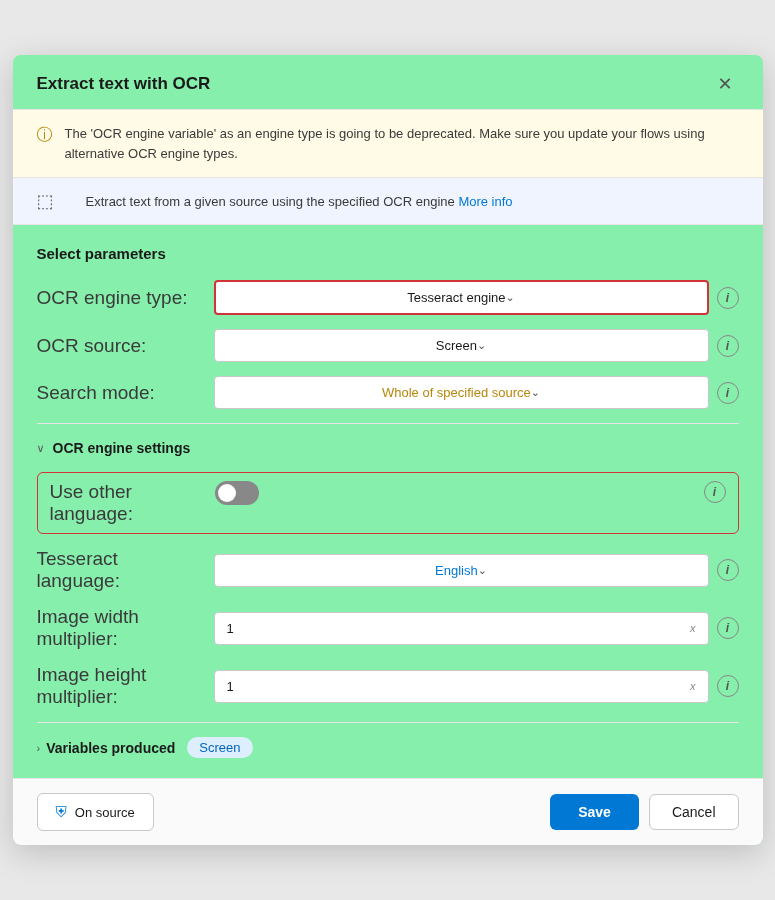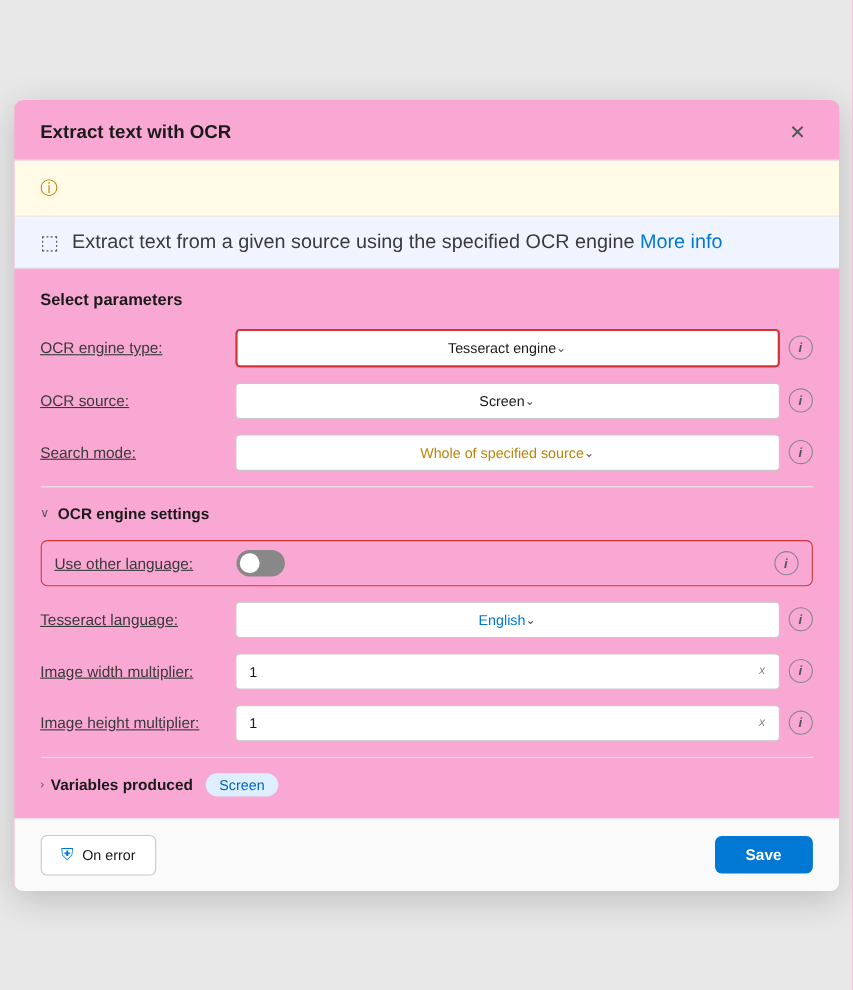--- a/index.html
+++ b/index.html
@@ -7,21 +7,21 @@
       background: #e8e8e8;
       display: flex;
       align-items: center;
       justify-content: center;
       min-height: 100vh;
       font-family: 'Segoe UI', Arial, sans-serif;
       font-size: 14px;
       color: #1a1a1a;
     }
     .dialog {
-      background: #f9a8d4;
+      background: #86efac;
       width: 750px;
       border-radius: 8px;
       box-shadow: 0 8px 32px rgba(0,0,0,0.18);
       overflow: hidden;
       display: flex;
       flex-direction: column;
     }
     
     .dialog-header {
       display: flex;
@@ -73,22 +73,23 @@
       display: flex;
       gap: 12px;
       align-items: center;
     }
     .info-banner-icon {
       font-size: 20px;
       color: #555;
       flex-shrink: 0;
     }
     .info-banner-text {
-      font-size: 18px;
+      font-size: 13px;
       color: #3a3a3a;
+      margin-left: 20px;
     }
     .info-link {
       color: #0078d4;
       text-decoration: none;
     }
     
     .dialog-body {
       padding: 20px 24px;
       flex: 1;
       overflow-y: auto;
@@ -102,23 +103,22 @@
     
     .form-row {
       display: flex;
       align-items: center;
       margin-bottom: 14px;
       gap: 12px;
     }
     .form-label {
       width: 165px;
       flex-shrink: 0;
-      font-size: 14px;
+      font-size: 19px;
       color: #3a3a3a;
-      text-decoration: underline;
     }
     .form-control-wrapper {
       flex: 1;
       display: flex;
       align-items: center;
       gap: 8px;
     }
     
     .dropdown {
       flex: 1;
@@ -200,21 +200,21 @@
       height: 18px;
       background: #fff;
       border-radius: 50%;
     }
     
     .use-lang-row {
       border: 1.5px solid #d13438;
       border-radius: 6px;
       padding: 8px 12px;
       display: flex;
-      align-items: center;
+      align-items: flex-start;
       margin-bottom: 14px;
     }
     
     .text-input {
       flex: 1;
       border: 1px solid #c8c8c8;
       border-radius: 4px;
       padding: 8px 12px;
       font-size: 13px;
       color: #1a1a1a;
@@ -311,20 +311,21 @@
 
 <div class="dialog">
 
   <div class="dialog-header">
     <span class="dialog-title">Extract text with OCR</span>
     <button class="close-btn">✕</button>
   </div>
 
   <div class="warning-banner">
     <span class="warning-icon">ⓘ</span>
+    <span class="warning-text">The 'OCR engine variable' as an engine type is going to be deprecated.  Make sure you update your flows using alternative OCR engine types.</span>
   </div>
 
   <div class="info-banner">
     <span class="info-banner-icon" style="font-size:18px;">⬚</span>
     <span class="info-banner-text">
       <span>Extract text from a given source using the specified OCR engine</span>
       <a class="info-link" href="#">More info</a>
     </span>
   </div>
 
@@ -420,19 +421,20 @@
         <span class="variables-arrow">›</span>
         <span class="variables-label">Variables produced</span>
       </div>
       <span class="variable-badge">Screen</span>
     </div>
   </div>
 
   <div class="dialog-footer">
     <button class="on-error-btn">
       <span class="shield-icon">⛨</span>
-      <span>On error</span>
+      <span>On source</span>
     </button>
     <div class="footer-right">
       <button class="save-btn">Save</button>
+      <button class="cancel-btn">Cancel</button>
     </div>
   </div>
 </div>
 
 </body></html>

